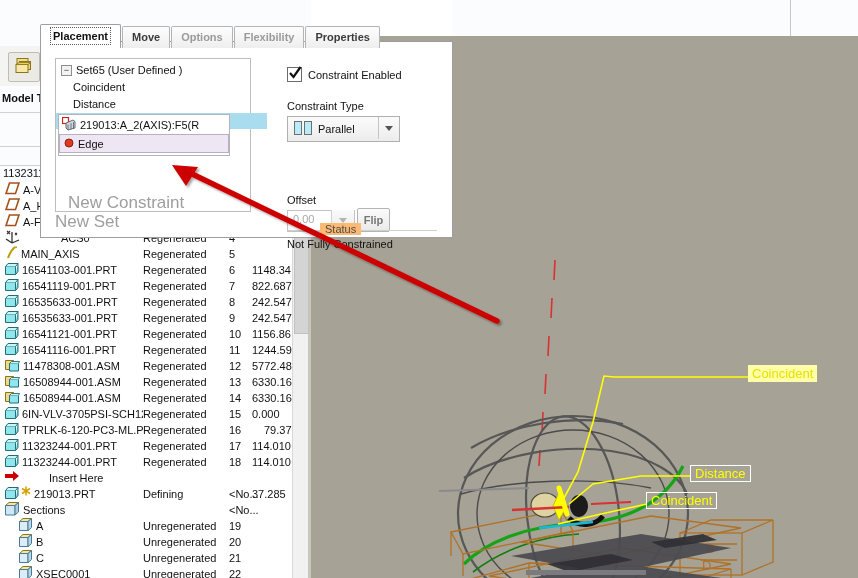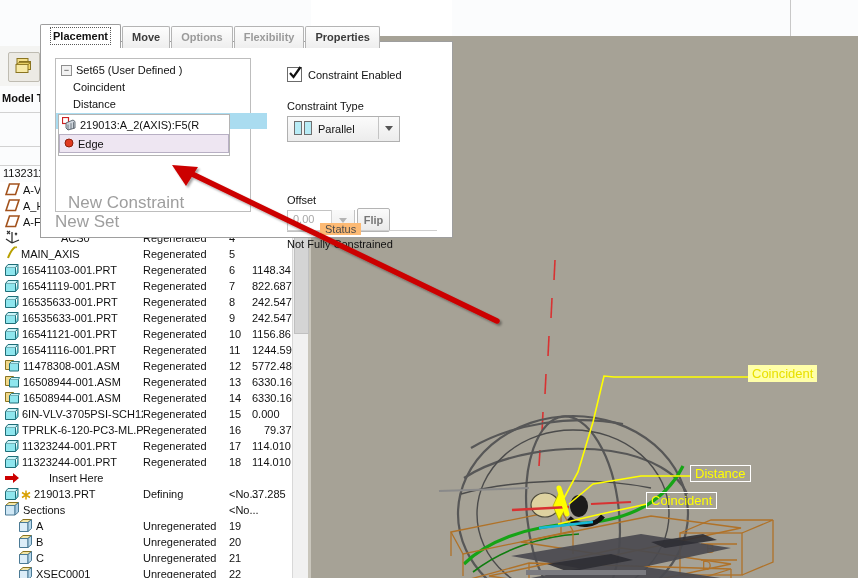--- a/index.html
+++ b/index.html
@@ -41,21 +41,21 @@
   #mt-line2{position:absolute;left:0;top:146px;width:42px;height:1px;background:#d2d2d2;}
   #mt-line3{position:absolute;left:0;top:165px;width:311px;height:1px;background:#d2d2d2;}
   #mt-root{position:absolute;left:3px;top:167px;font-size:11px;color:#111;}
 
   
   #tree{
     position:absolute;left:0;top:182px;width:292px;height:396px;
     background:#ffffff;overflow:hidden;
   }
   .trow{position:absolute;left:0;width:292px;height:16px;white-space:nowrap;}
-  .tname{position:absolute;left:0;top:0;height:16px;display:flex;align-items:flex-end;gap:3px;}
+  .tname{position:absolute;left:0;top:0;height:16px;display:flex;align-items:flex-start;gap:3px;}
   .tname .lbl{font-size:11px;color:#111;line-height:16px;}
   .tstatus{position:absolute;left:143px;top:0;font-size:11px;color:#111;line-height:16px;}
   .tnum{position:absolute;left:229px;top:0;font-size:11px;color:#111;line-height:16px;}
   .tval{position:absolute;left:252px;top:0;font-size:11px;color:#111;line-height:16px;}
   .clip-name{position:absolute;left:0;top:0;width:143px;height:16px;overflow:hidden;}
   .clip-val{position:absolute;left:252px;top:0;width:40px;height:16px;overflow:hidden;}
 
   
   #tree-vsb{
     position:absolute;left:292px;top:182px;width:15px;height:396px;

